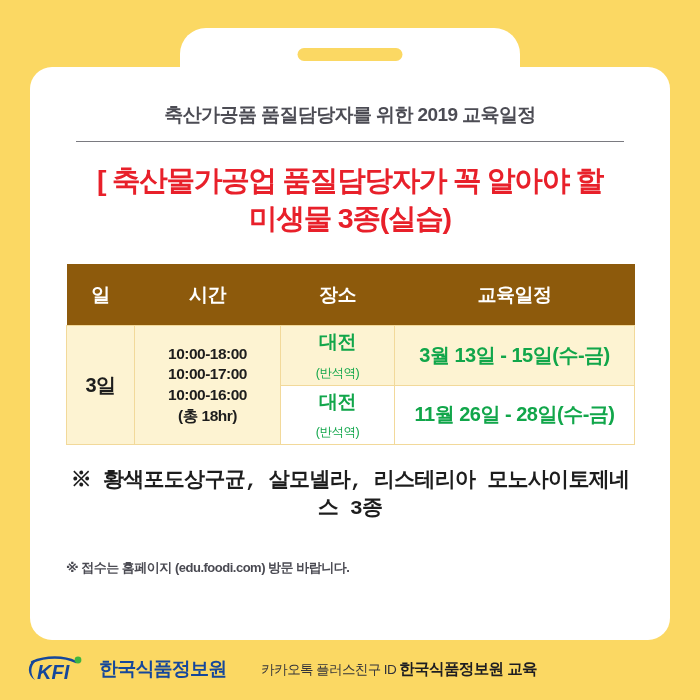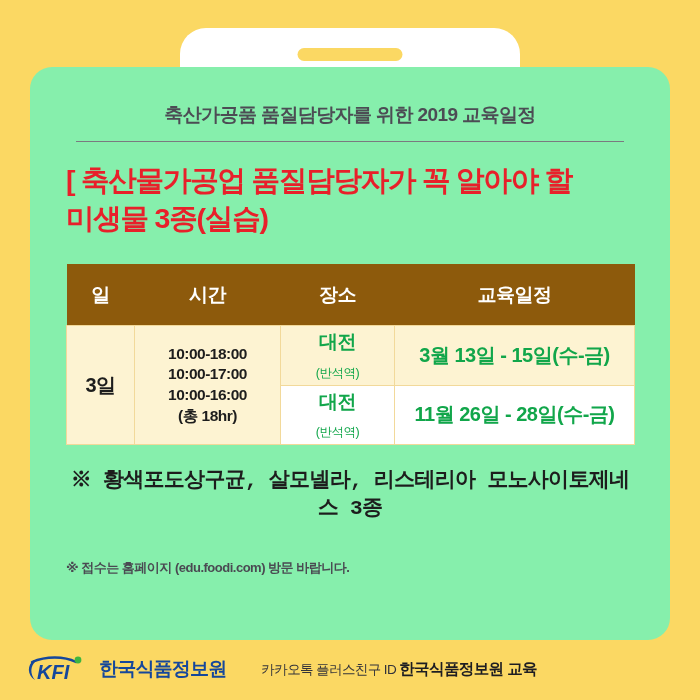--- a/index.html
+++ b/index.html
@@ -26,42 +26,42 @@
     width:105px; height:13px;
     background:#fbd863;
     border-radius:7px;
   }
 
   
   #card {
     position:absolute;
     left:30px; top:67px;
     width:640px; height:573px;
-    background:#86efac;
+    background:#ffffff;
     border-radius:22px;
     padding:0 36px;
   }
 
   #subtitle {
     text-align:center;
     font-size:19px;
     font-weight:600;
     color:#4c4c54;
     letter-spacing:-0.6px;
     padding-top:35px;
   }
 
   #divider {
     margin:13px 10px 0 10px;
     height:1px;
     background:#7a7a80;
   }
 
   #title {
-    text-align:left;
+    text-align:center;
     font-size:28.5px;
     font-weight:700;
     color:#e8202a;
     letter-spacing:-1.2px;
     line-height:1.33;
     padding-top:20px;
   }
 
   
   #schedule-table {

